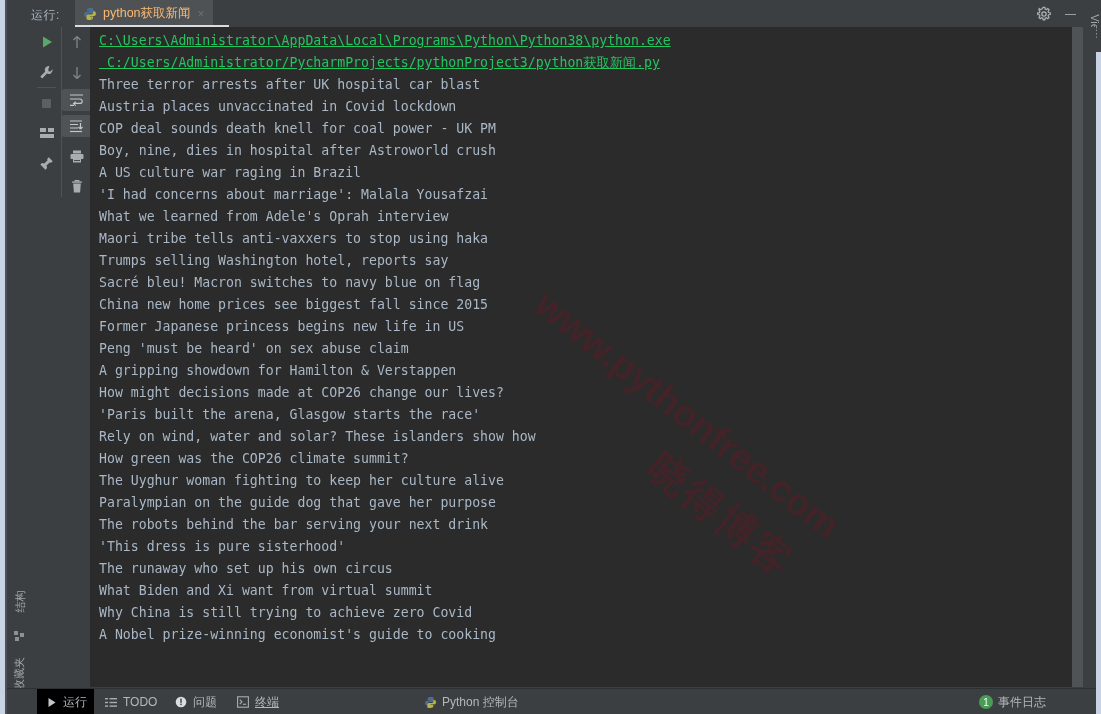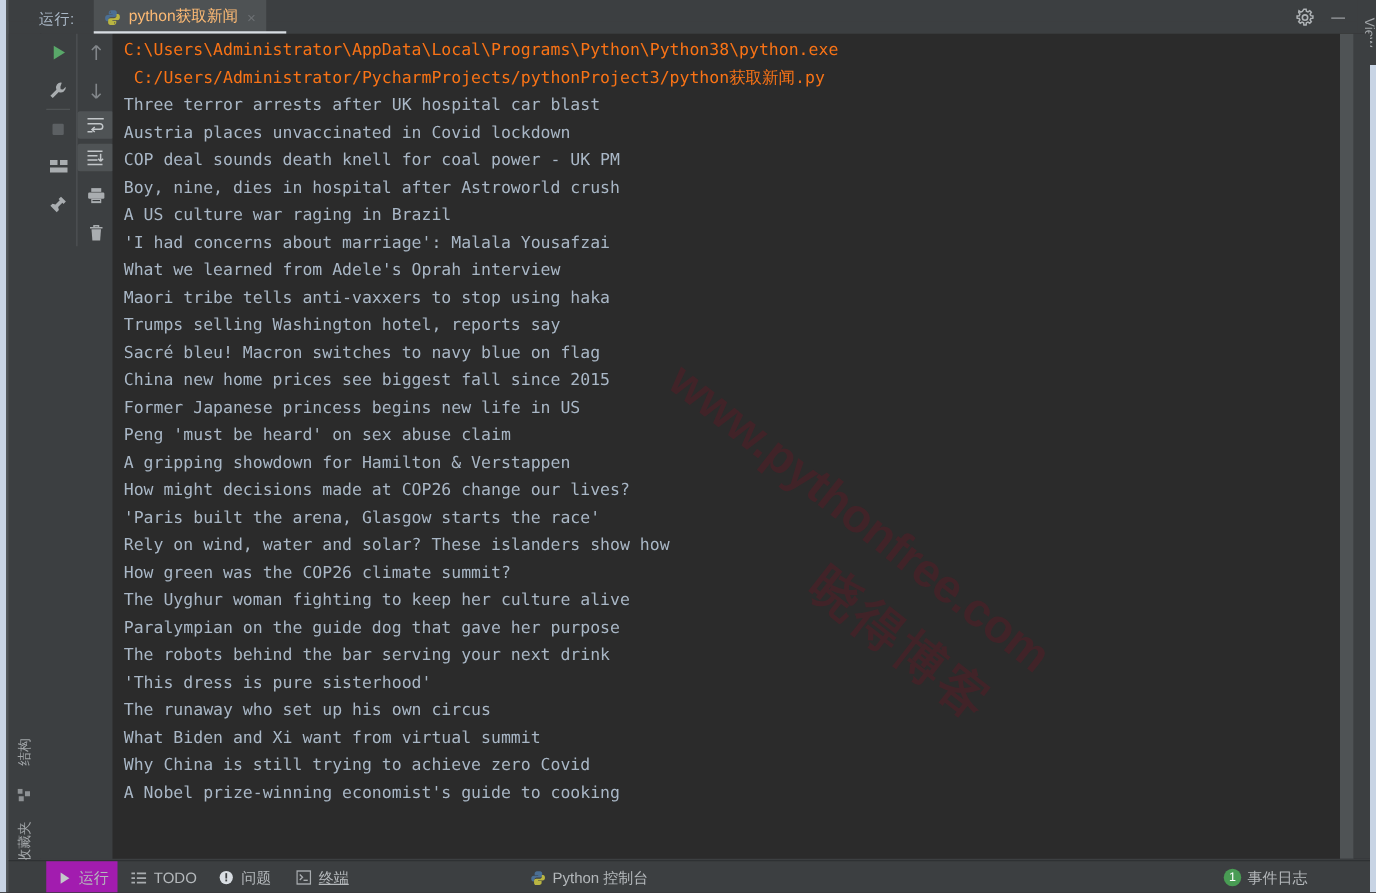--- a/index.html
+++ b/index.html
@@ -196,21 +196,21 @@
     left: 9px; top: 3px;
     right: 0;
   }
   .cline {
     font-family: "DejaVu Sans Mono", "Liberation Mono", monospace;
     font-size: 13.2px;
     line-height: 22px;
     white-space: pre;
     color: #a9b7c6;
   }
-  .cline.cmd { color: #f97316; }
+  .cline.cmd { color: #22c55e; text-decoration: underline; }
 
   
   .watermark {
     position: absolute;
     left: 455px; top: 250px;
     width: 400px; height: 300px;
     pointer-events: none;
   }
   .wm-text {
     position: absolute;
@@ -268,21 +268,21 @@
     position: absolute;
     top: 0; height: 26px;
     display: flex;
     align-items: center;
     gap: 5px;
     padding: 0 7px;
     font-size: 12px;
     color: #b4b8bb;
     white-space: nowrap;
   }
-  .status-item.sel { background: #a21caf; }
+  .status-item.sel { background: #000000; }
   .status-item .sicon {
     display: inline-flex;
     align-items: center;
     justify-content: center;
     width: 14px; height: 14px;
     flex: none;
   }
   .badge-1 {
     width: 14px; height: 14px;
     border-radius: 50%;

